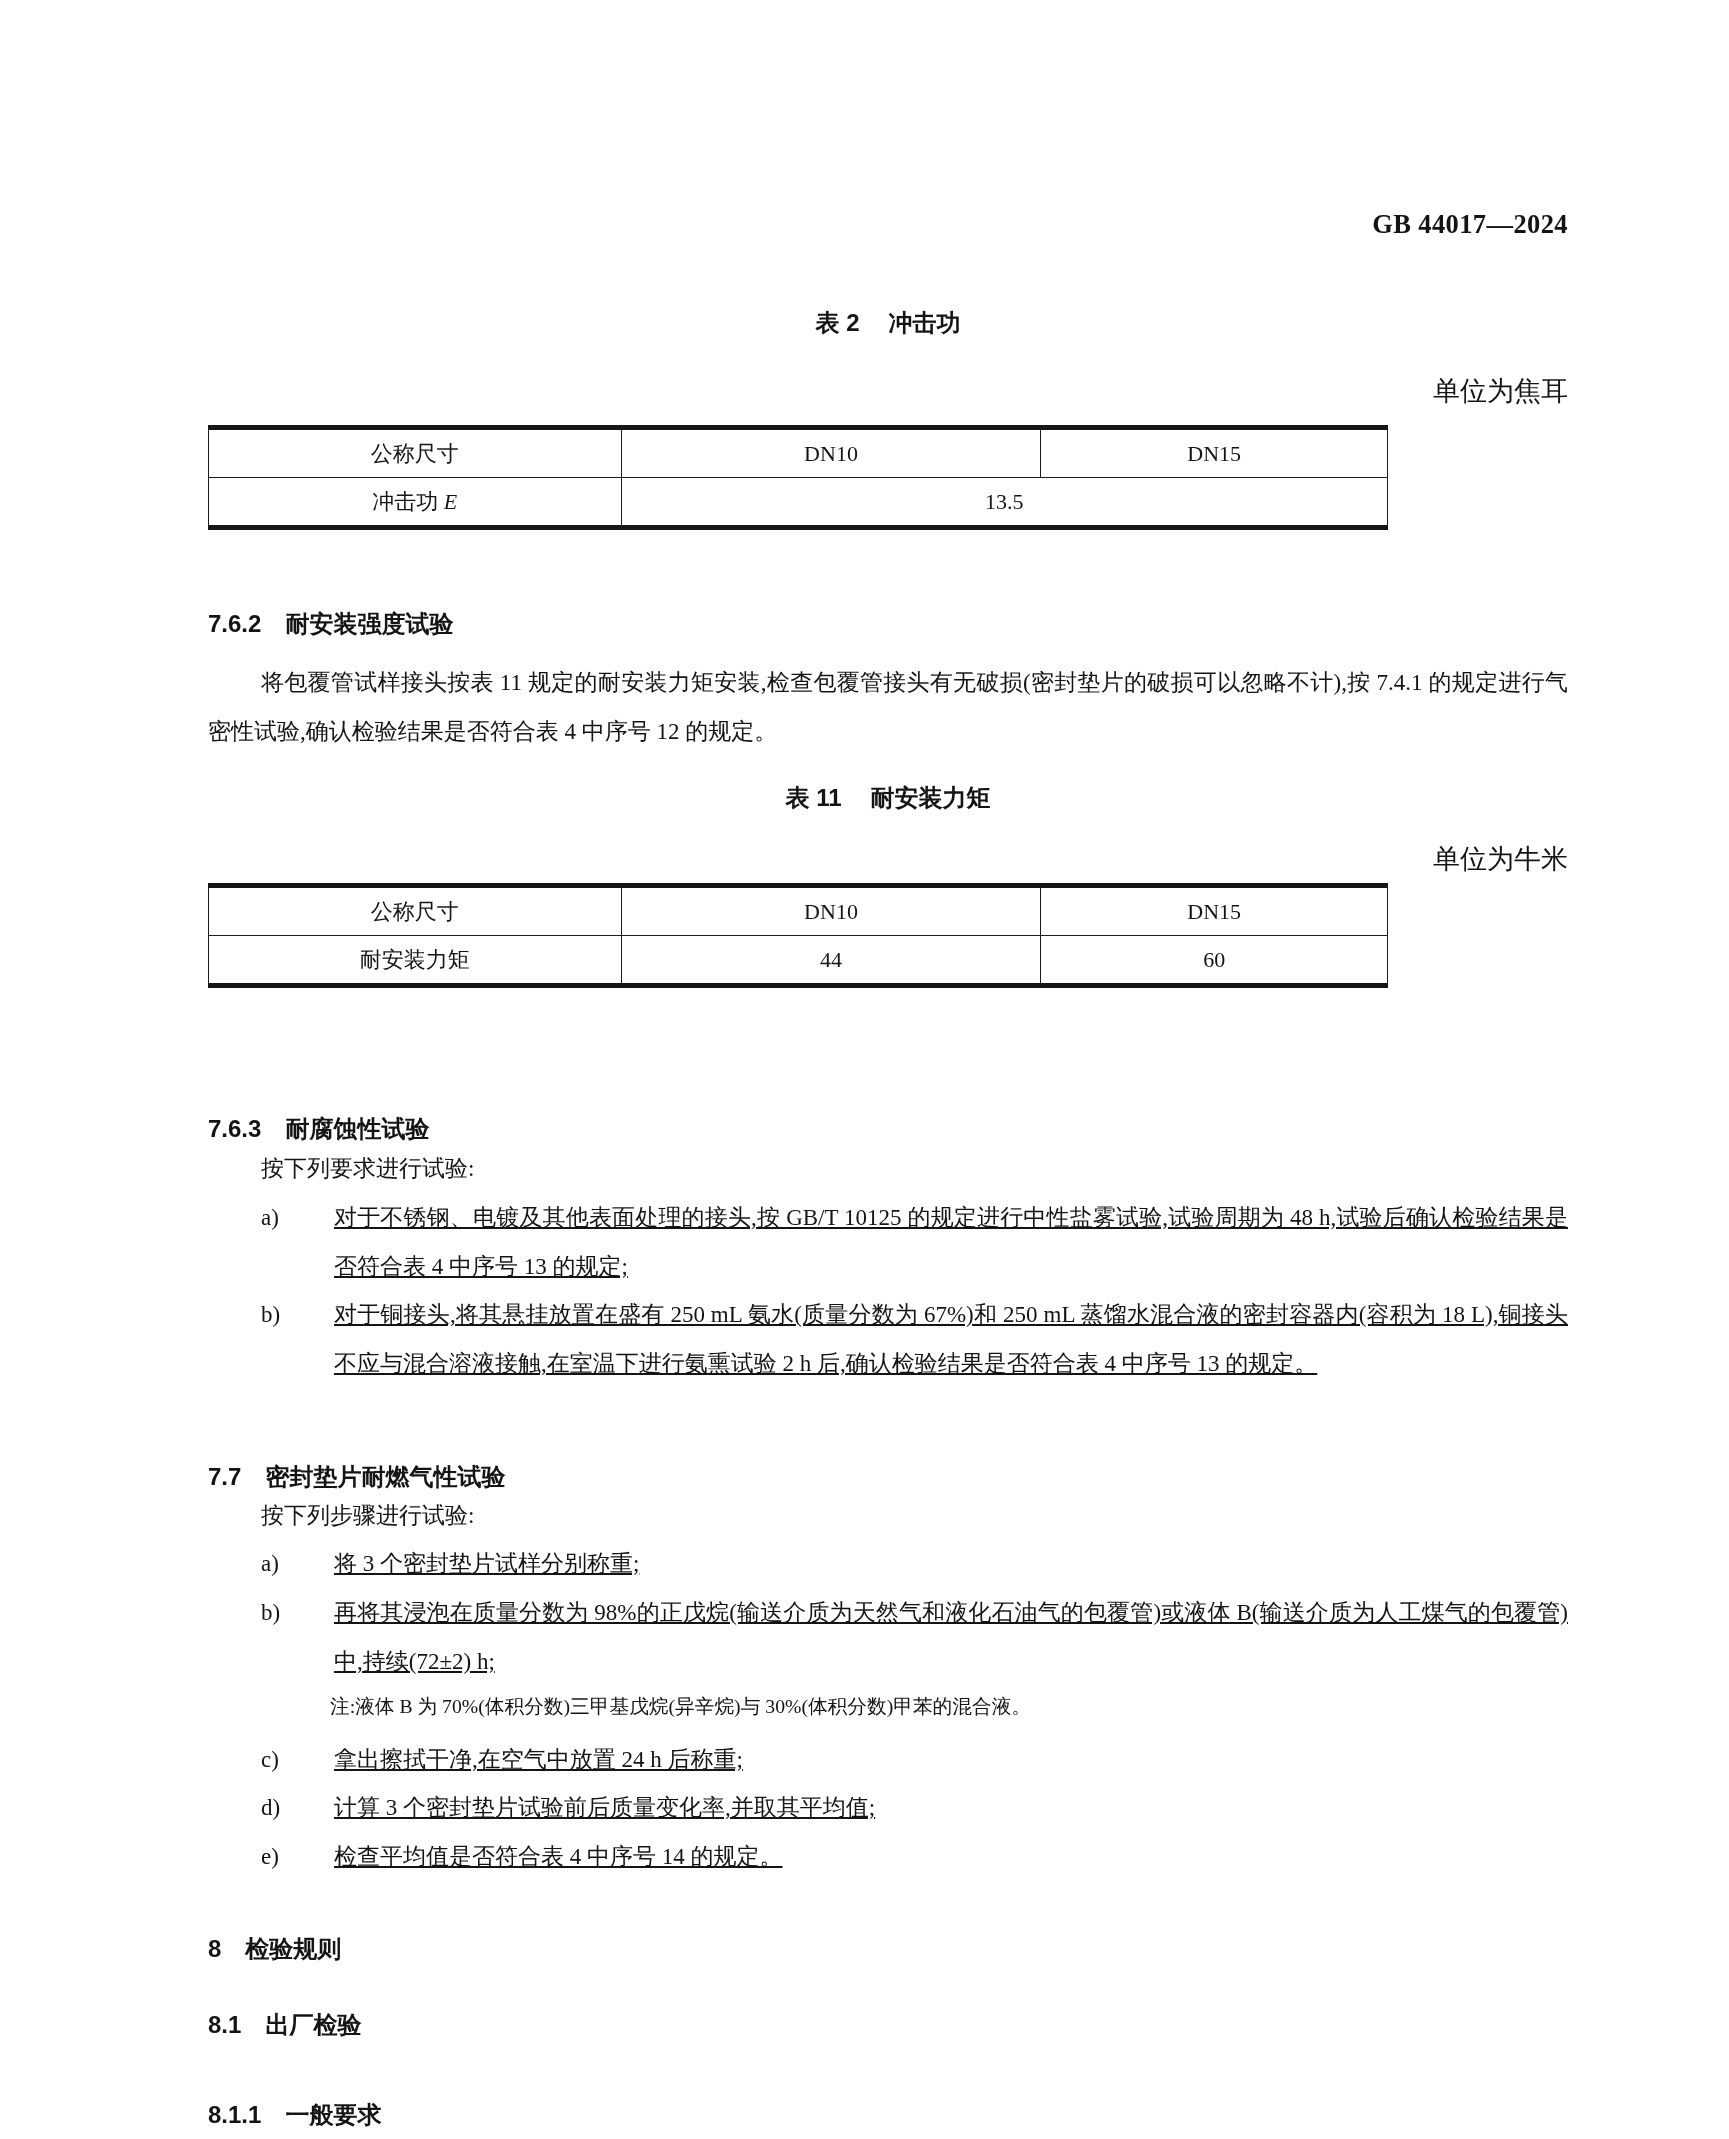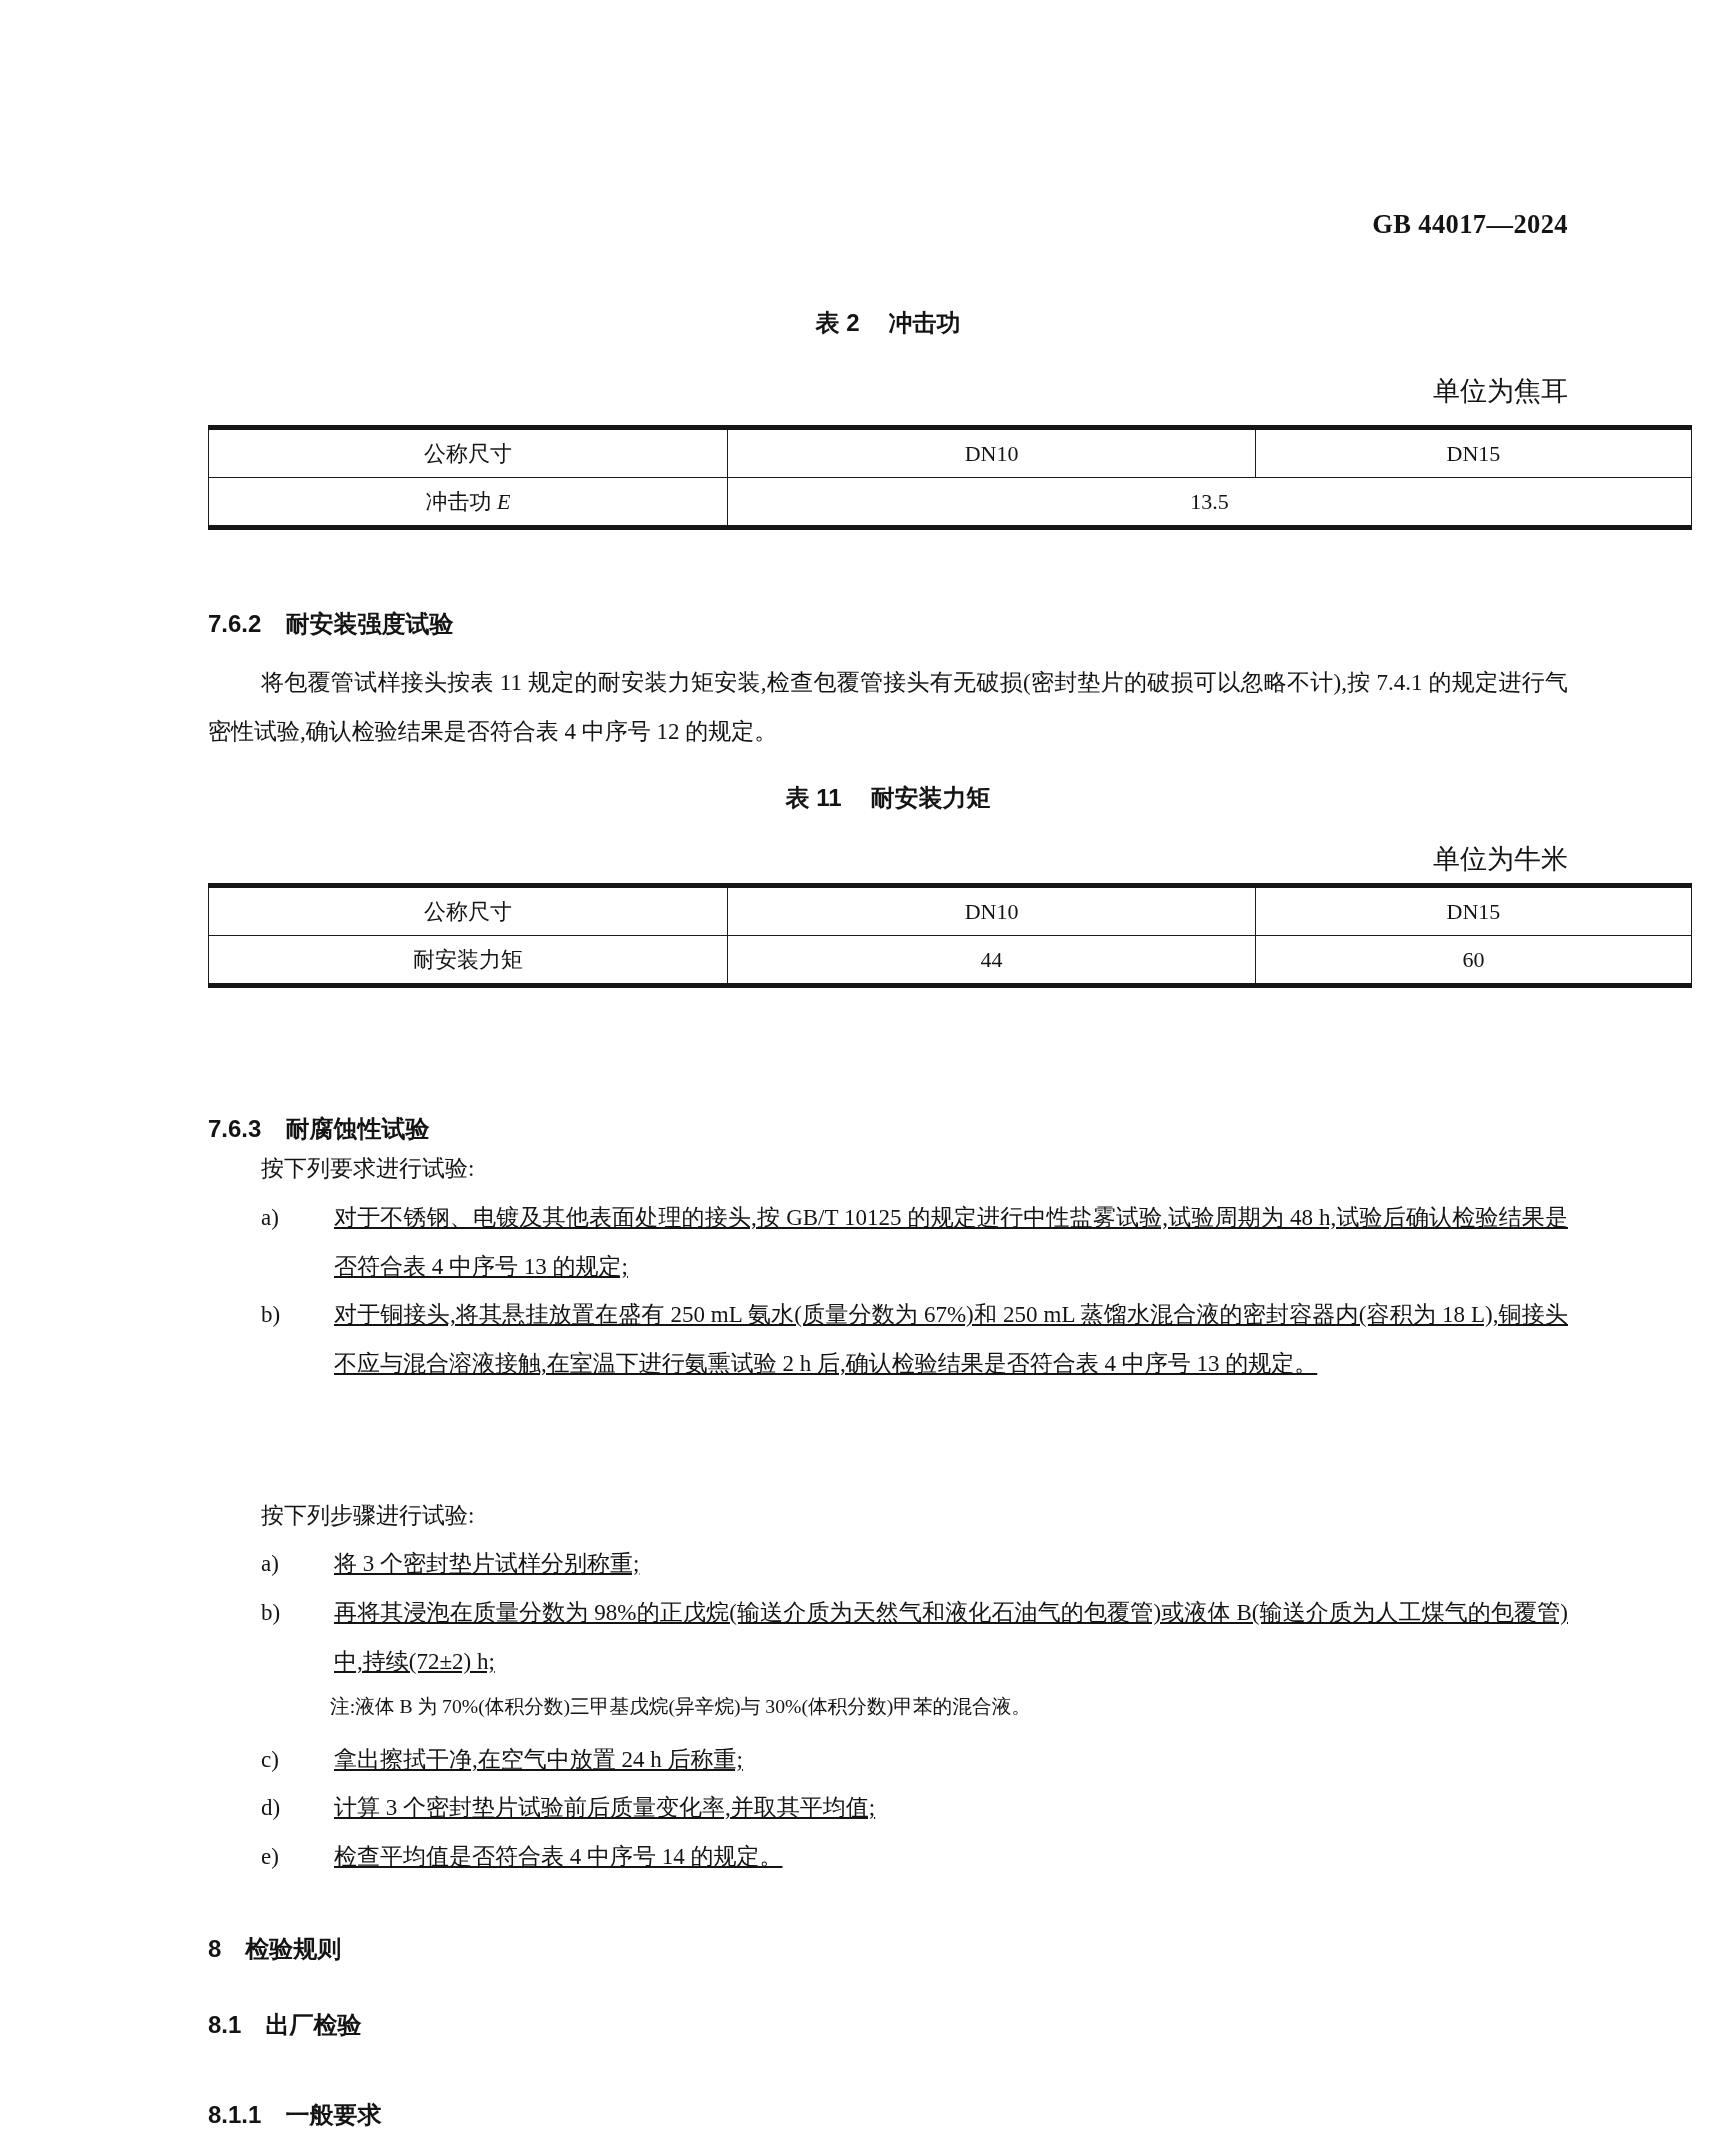--- a/index.html
+++ b/index.html
@@ -18,21 +18,21 @@
     font-weight:bold;font-size:26.5px;line-height:27px;letter-spacing:0.4px;
   }
   .table-title{
     text-align:center;font-family:"Liberation Sans","DejaVu Sans",sans-serif;
     font-weight:bold;font-size:24px;line-height:27px;
   }
   .title-gap{margin-left:29px;}
   .unit-note{text-align:right;font-size:27px;line-height:24px;}
   table.gbtable{
     border-collapse:collapse;table-layout:fixed;
-    width:1484px;
+    width:1180px;
     border-top:5.1px solid #161616;border-bottom:5.1px solid #161616;
     font-size:22px;
   }
   table.gbtable td{
     border:1.7px solid #1c1c1c;
     height:47px;text-align:center;vertical-align:middle;
     padding:0;
   }
   .heading{
     font-family:"Liberation Sans","DejaVu Sans",sans-serif;
@@ -116,20 +116,23 @@
 
   <div class="abs li" style="top:1193px">
     <span class="marker">a)</span>
     <div class="litext">对于不锈钢、电镀及其他表面处理的接头,按 GB/T 10125 的规定进行中性盐雾试验,试验周期为 48 h,试验后确认检验结果是否符合表 4 中序号 13 的规定;</div>
   </div>
   <div class="abs li" style="top:1290px">
     <span class="marker">b)</span>
     <div class="litext">对于铜接头,将其悬挂放置在盛有 250 mL 氨水(质量分数为 67%)和 250 mL 蒸馏水混合液的密封容器内(容积为 18 L),铜接头不应与混合溶液接触,在室温下进行氨熏试验 2 h 后,确认检验结果是否符合表 4 中序号 13 的规定。</div>
   </div>
 
+  <div class="abs heading" style="top:1451px">
+    <span class="hnum">7.7</span><span>密封垫片耐燃气性试验</span>
+  </div>
   <div class="abs intro" style="top:1491px">按下列步骤进行试验:</div>
 
   <div class="abs li" style="top:1539px">
     <span class="marker">a)</span>
     <div class="litext">将 3 个密封垫片试样分别称重;</div>
   </div>
   <div class="abs li" style="top:1588px">
     <span class="marker">b)</span>
     <div class="litext">再将其浸泡在质量分数为 98%的正戊烷(输送介质为天然气和液化石油气的包覆管)或液体 B(输送介质为人工煤气的包覆管)中,持续(72±2) h;</div>
   </div>

